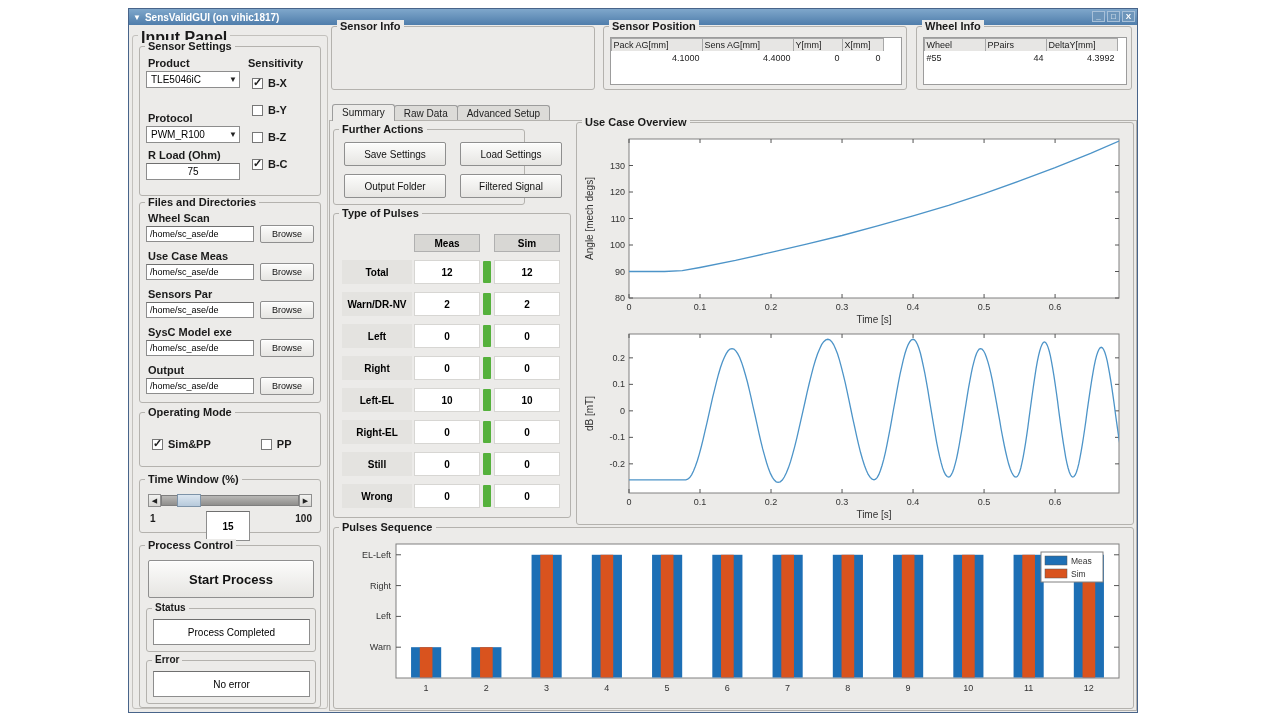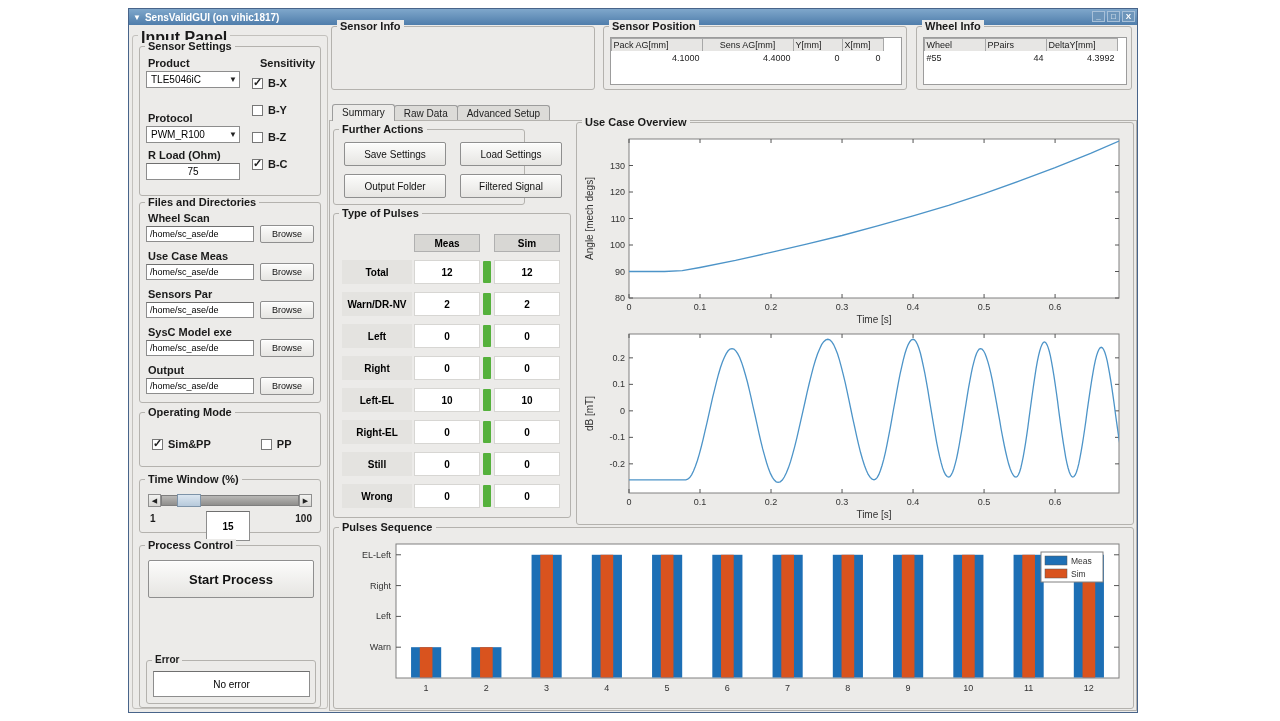--- a/index.html
+++ b/index.html
@@ -76,21 +76,21 @@
         <span>TLE5046iC</span>
         <span class="arr">▼</span>
       </div>
       <span class="lbl" style="left:8px;top:65px;">Protocol</span>
       <div class="combo" style="left:6px;top:79px;width:94px;height:17px;">
         <span>PWM_R100</span>
         <span class="arr">▼</span>
       </div>
       <span class="lbl" style="left:8px;top:102px;">R Load (Ohm)</span>
       <div class="entry" style="left:6px;top:116px;width:94px;height:17px;">75</div>
-      <span class="lbl" style="left:120px;top:10px;">Sensitivity</span>
+      <span class="lbl" style="left:108px;top:10px;">Sensitivity</span>
       <div id="sens-list" style="position:absolute;left:112px;top:30px;display:flex;flex-direction:column;gap:15px;">
           <label class="cbrow">
             <span class="cbbox">
               <span class="chk">✓</span>
             </span>
             <span class="cblabel">B-X</span>
           </label>
           <label class="cbrow">
             <span class="cbbox"></span>
             <span class="cblabel">B-Y</span>
@@ -164,35 +164,39 @@
         <span class="slid-arrow" style="right:0;">▶</span>
       </div>
       <span class="lbl" style="left:10px;top:33px;font-size:10px;">1</span>
       <div class="entry" style="left:66px;top:31px;width:44px;height:30px;font-weight:bold;">15</div>
       <span class="lbl" style="right:8px;top:33px;font-size:10px;">100</span>
     </div>
 
     <div class="grp" style="left:10px;top:536px;width:182px;height:163px;">
       <span class="glabel">Process Control</span>
       <div class="btn" style="left:8px;top:14px;width:166px;height:38px;font-size:13px;font-weight:bold;">Start Process</div>
+      <div class="grp" style="left:6px;top:62px;width:170px;height:44px;">
+        <span class="glabel glabel-sm">Status</span>
+        <div class="entry" style="left:6px;top:10px;width:157px;height:26px;">Process Completed</div>
+      </div>
       <div class="grp" style="left:6px;top:114px;width:170px;height:44px;">
         <span class="glabel glabel-sm">Error</span>
         <div class="entry" style="left:6px;top:10px;width:157px;height:26px;">No error</div>
       </div>
     </div>
 
     <div class="grp" style="left:202px;top:17px;width:264px;height:64px;">
       <span class="glabel">Sensor Info</span>
     </div>
     <div class="grp" style="left:474px;top:17px;width:304px;height:64px;">
       <span class="glabel">Sensor Position</span>
       <div class="itable" id="tbl-sensor-position" style="left:6px;top:10px;width:290px;height:46px;">
           <div class="irow">
             <div class="icell" style="width: 92px;">Pack AG[mm]</div>
-            <div class="icell" style="width: 92px; text-align: center;">Sens AG[mm]</div>
+            <div class="icell" style="width: 92px;">Sens AG[mm]</div>
             <div class="icell" style="width: 50px;">Y[mm]</div>
             <div class="icell" style="width: 42px;">X[mm]</div>
           </div>
           <div class="irow">
             <div class="icell val" style="width: 92px;">4.1000</div>
             <div class="icell val" style="width: 92px;">4.4000</div>
             <div class="icell val" style="width: 50px;">0</div>
             <div class="icell val" style="width: 42px;">0</div>
           </div>
         </div>

